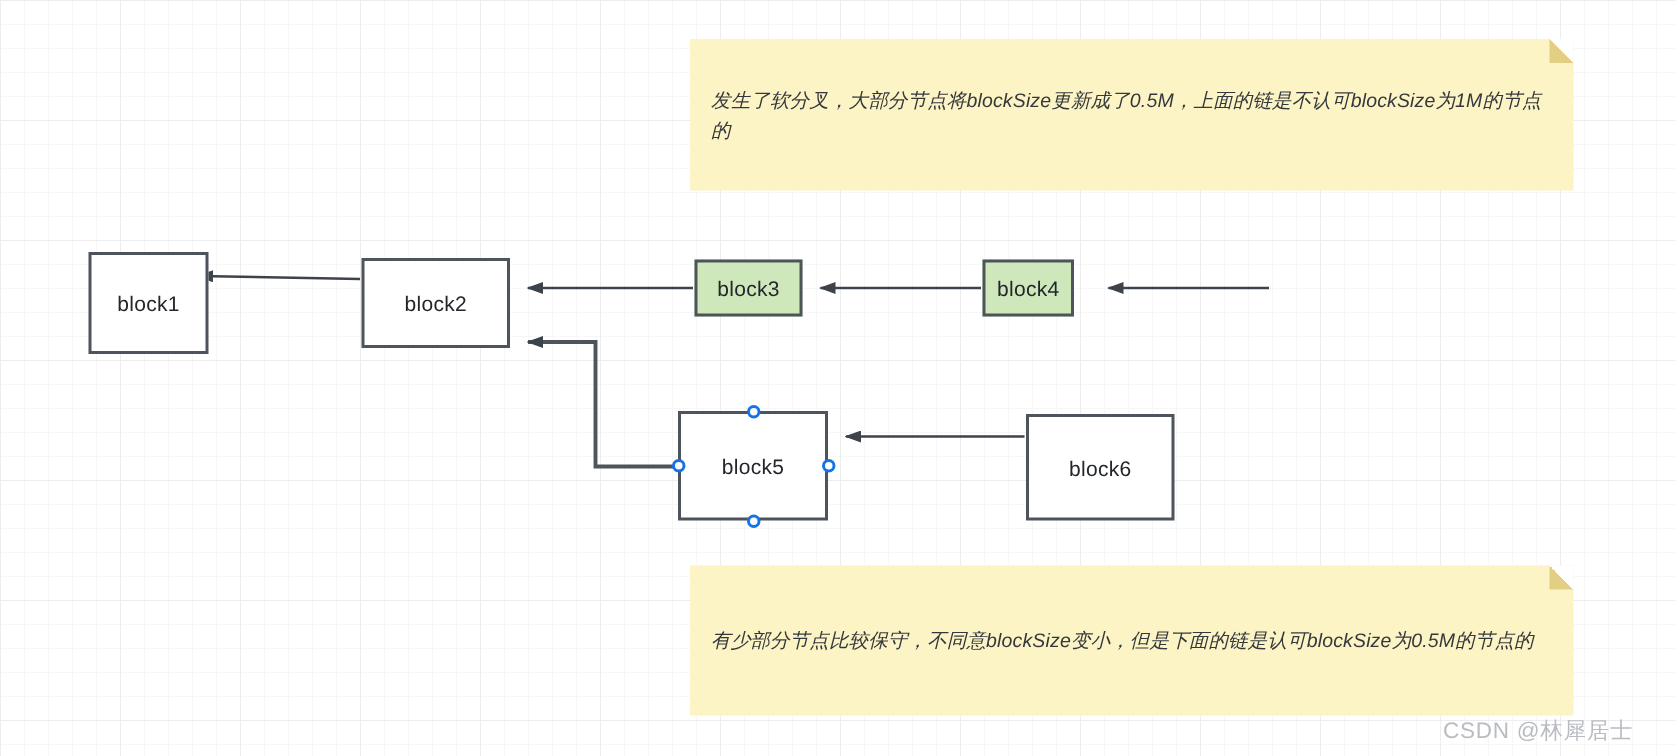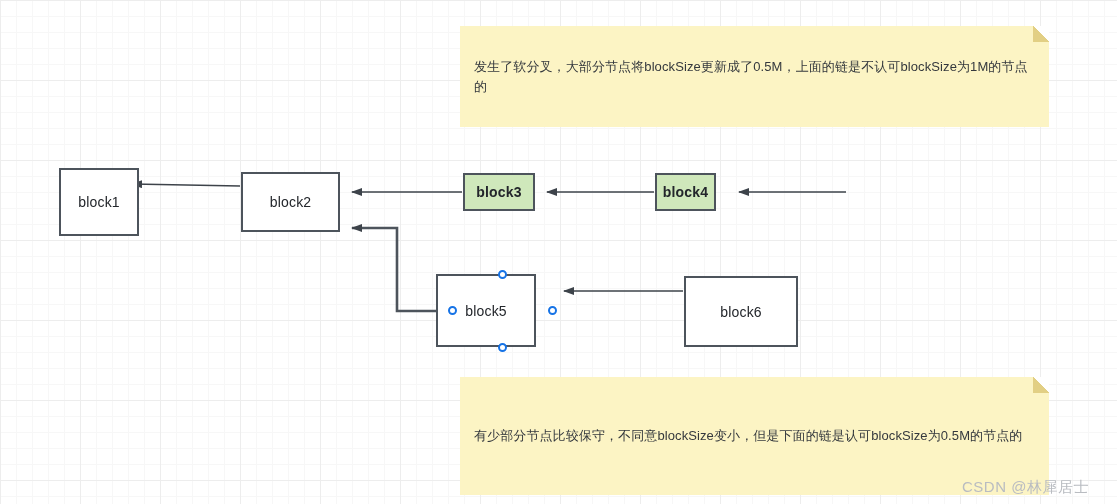--- a/index.html
+++ b/index.html
@@ -37,41 +37,41 @@
     display: flex;
     align-items: center;
     justify-content: center;
     font-size: 14px;
     color: #23262b;
     letter-spacing: .2px;
   }
   .node.green {
     background: #cfe8bb;
     border-color: #4d545c;
-    font-weight: bold;
   }
   .handle {
     position: absolute;
     width: 9px;
     height: 9px;
     box-sizing: border-box;
     border: 2px solid #1673e6;
     background: #ffffff;
     border-radius: 50%;
   }
   .note {
     position: absolute;
     box-sizing: border-box;
     background: #fcf4c4;
     display: flex;
     align-items: center;
     font-size: 13px;
     color: #34383d;
     line-height: 1.5;
     letter-spacing: .1px;
+    font-style: italic;
   }
   .note .note-text {
     padding-left: 14px;
     padding-right: 14px;
   }
   .fold {
     position: absolute;
     right: 0;
     top: 0;
     width: 16px;
@@ -134,38 +134,38 @@
 
   <div class="node green" style="left:463px; top:173px; width:72px; height:38px;">
     <span>block3</span>
   </div>
 
   <div class="node green" style="left:655px; top:173px; width:61px; height:38px;">
     <span>block4</span>
   </div>
 
 
-  <div class="node" style="left:436px; top:274px; width:100px; height:73px;">
+  <div class="node" style="left:452px; top:274px; width:100px; height:73px;">
     <span>block5</span>
   </div>
 
   <div class="handle" style="left:497.5px; top:269.5px;"></div>
   <div class="handle" style="left:447.5px; top:306px;"></div>
   <div class="handle" style="left:547.5px; top:306px;"></div>
   <div class="handle" style="left:497.5px; top:342.5px;"></div>
 
-  <div class="node" style="left:684px; top:276px; width:114px; height:71px;">
+  <div class="node" style="left:684px; top:276px; width:99px; height:71px;">
     <span>block6</span>
   </div>
 
   <div class="note" style="left:460px; top:26px; width:589px; height:101px;">
     <span class="note-text">发生了软分叉，大部分节点将blockSize更新成了0.5M，上面的链是不认可blockSize为1M的节点的</span>
     <span class="fold"></span>
   </div>
 
-  <div class="note" style="left:460px; top:377px; width:589px; height:118px;">
+  <div class="note" style="left:460px; top:377px; width:589px; height:100px;">
     <span class="note-text">有少部分节点比较保守，不同意blockSize变小，但是下面的链是认可blockSize为0.5M的节点的</span>
     <span class="fold"></span>
   </div>
 
   <div class="watermark" style="left:962px; top:478px;">CSDN @林犀居士</div>
 
 </div>
 
 </body></html>

